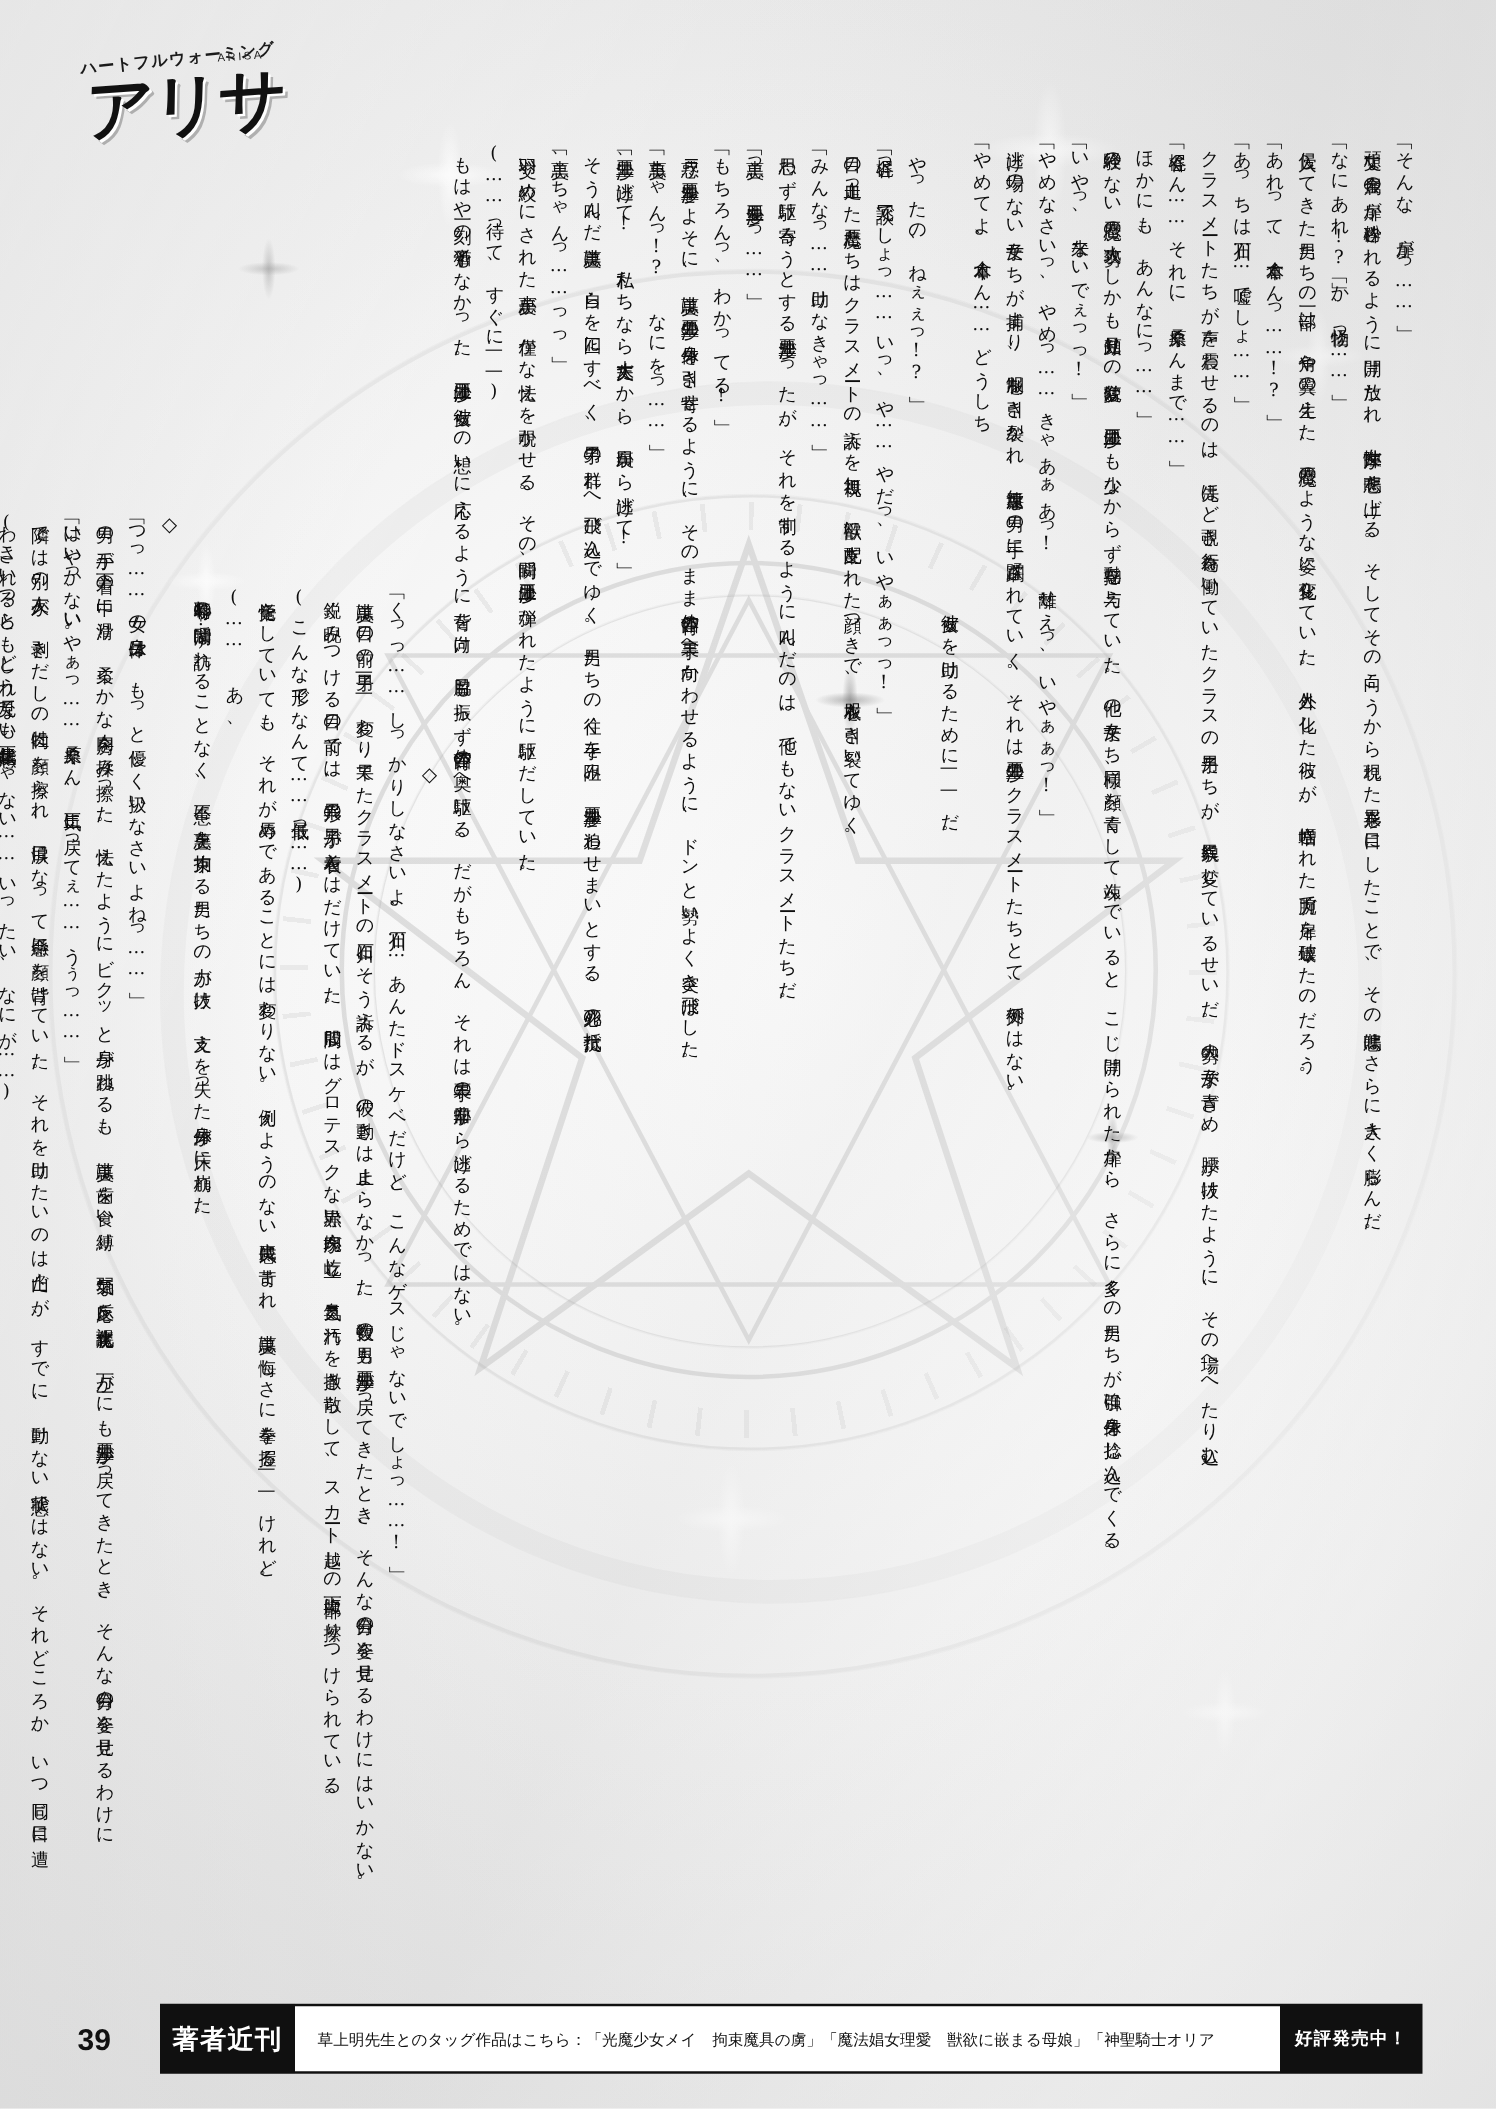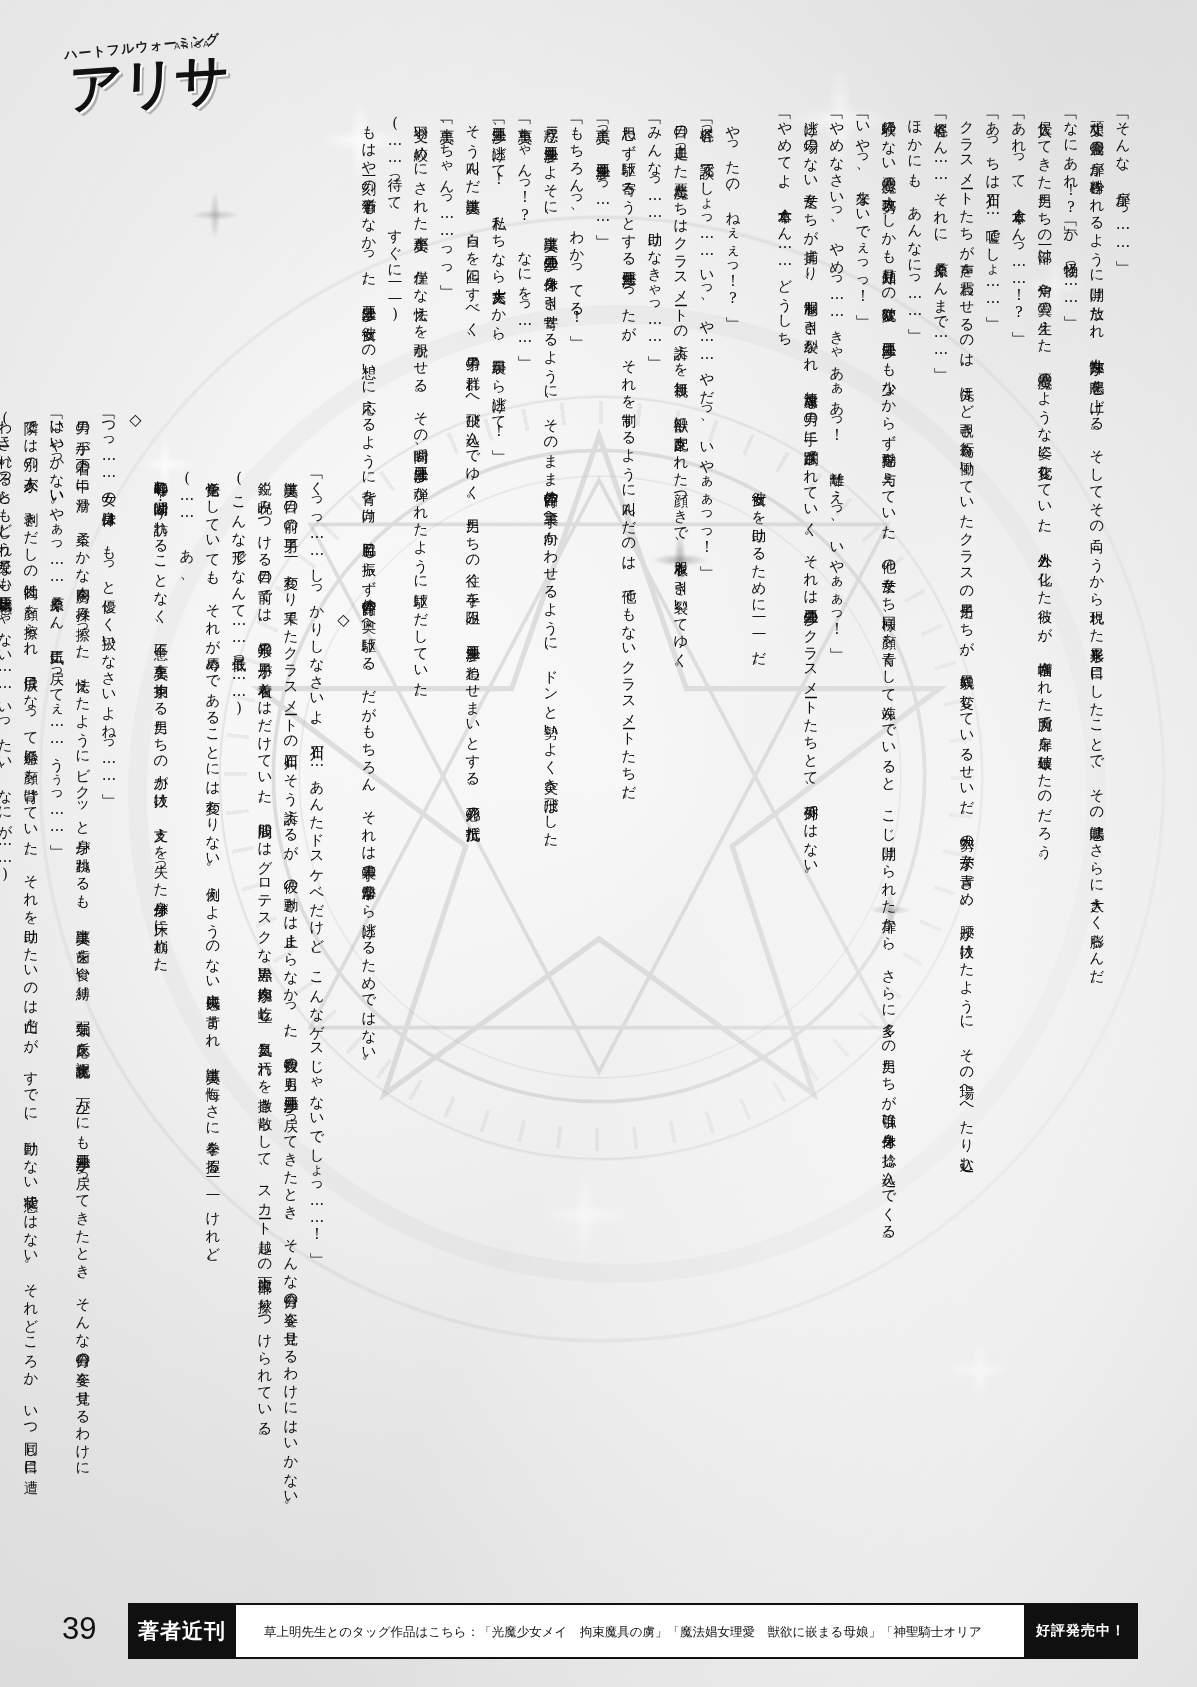--- a/index.html
+++ b/index.html
@@ -120,21 +120,21 @@
   .col.bottom{align-self:flex-end;}
   .col.marker{
     font-size:16px;
     letter-spacing:2px;
   }
 
   
   #page-number{
     position:absolute;left:62px;bottom:40px;
     font-family:"Liberation Sans", sans-serif;
-    font-size:31px;font-weight:normal;color:#111;
+    font-size:24px;font-weight:bold;color:#111;
   }
 
   
   #ad-bar{
     position:absolute;left:128px;bottom:28px;
     width:1010px;height:56px;
     display:flex;align-items:stretch;
   }
   #ad-bar .ad-label{
     background:#101010;color:#fff;
@@ -143,21 +143,21 @@
     display:flex;align-items:center;justify-content:center;
     padding:0 10px;
     flex:0 0 auto;
     letter-spacing:1px;
   }
   #ad-bar .ad-body{
     flex:1 1 auto;
     background:#ffffff;
     border-top:2px solid #101010;
     border-bottom:2px solid #101010;
-    padding:4px 8px 4px 28px;
+    padding:4px 8px 4px 18px;
     display:flex;flex-direction:column;justify-content:center;
     font-family:"DejaVu Sans", sans-serif;
     font-size:12.5px;
     line-height:17px;
     color:#111;
     overflow:hidden;
   }
   #ad-bar .ad-body .line{white-space:nowrap;}
   #ad-bar .ad-tail{
     flex:0 0 auto;

